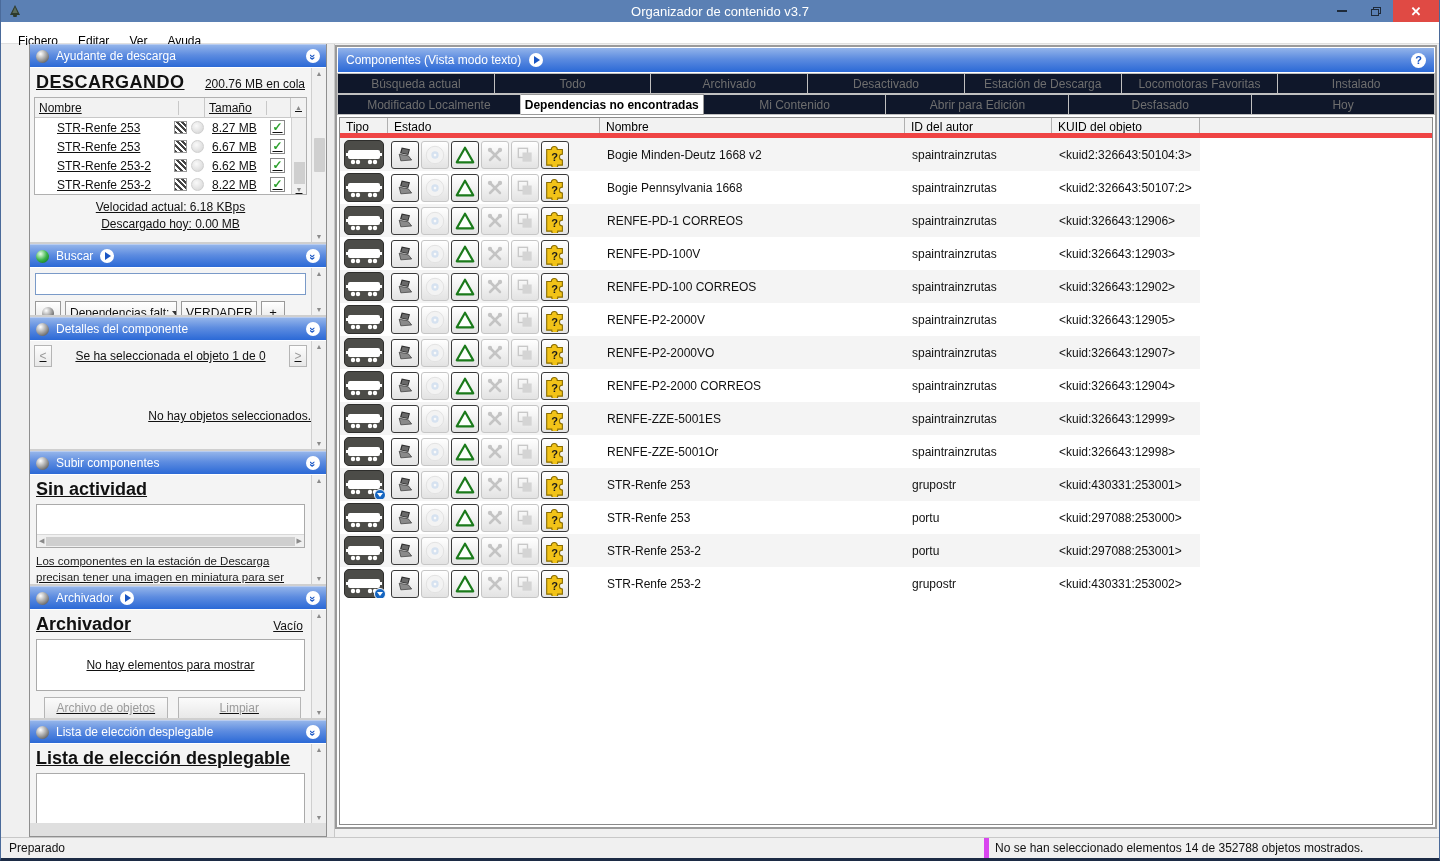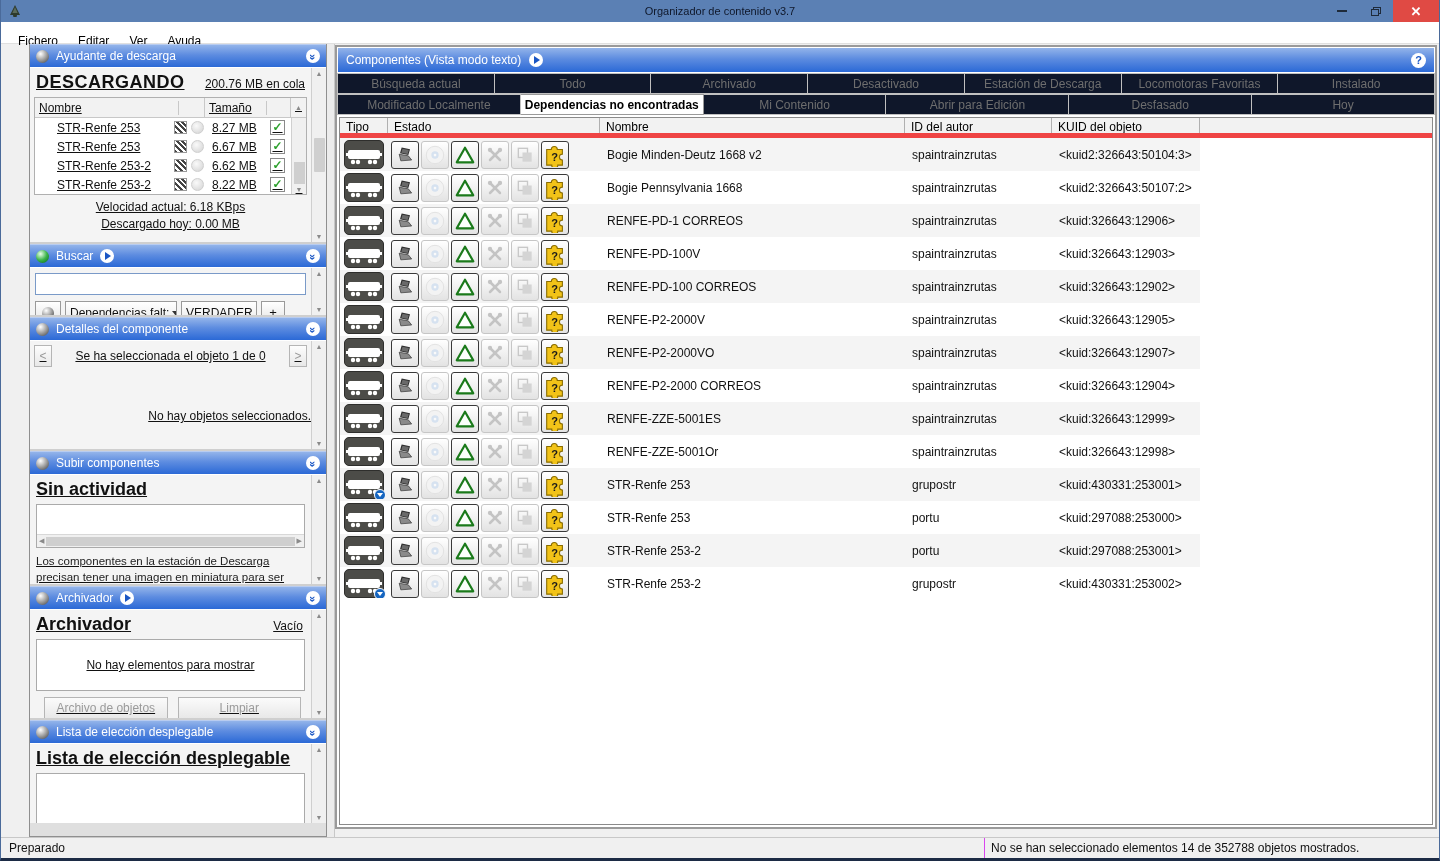--- a/index.html
+++ b/index.html
@@ -5,21 +5,21 @@
   * { margin:0; padding:0; box-sizing:border-box; }
   html,body { width:1440px; height:861px; overflow:hidden; }
   body { font-family:"Liberation Sans", sans-serif; font-size:12px; color:#111; background:#f0f0f0; }
 
   .window { width:1440px; height:861px; display:flex; flex-direction:column; border-left:1px solid #4a6a9a; border-right:1px solid #4a6a9a; border-bottom:3px solid #1c2b45; background:#f0f0f0; }
 
   
   .titlebar { height:22px; background:#5b80b4; display:flex; align-items:center; position:relative; flex:0 0 auto; }
   .app-icon { width:16px; height:14px; margin-left:6px; position:relative; }
   .app-icon svg { display:block; }
-  .title-text { position:absolute; left:0; right:0; text-align:center; color:#0f172a; font-size:11px; pointer-events:none; }
+  .title-text { position:absolute; left:0; right:0; text-align:center; color:#ffffff; font-size:13px; pointer-events:none; }
   .win-controls { margin-left:auto; display:flex; align-items:stretch; height:100%; }
   .win-btn { width:34px; display:flex; align-items:center; justify-content:center; cursor:default; }
   .glyph-min { width:10px; height:0; border-bottom:2px solid #1e2a3a; }
   .glyph-restore { position:relative; width:10px; height:9px; }
   .glyph-restore .b { position:absolute; border:1.5px solid #1e2a3a; background:transparent; }
   .glyph-restore .b1 { width:8px; height:7px; right:0; top:0; }
   .glyph-restore .b2 { width:8px; height:7px; left:0; bottom:0; background:#5b80b4; }
   .win-close { background:#e04a44; width:46px; }
   .win-close span { color:#fff; font-size:13px; font-weight:bold; }
 
@@ -141,21 +141,21 @@
   .crow.has-badge .badge { display:flex; }
 
   .st-btn { width:28px; height:28px; border-radius:3px; background:linear-gradient(#ffffff,#e3e3e3); border:1px solid #c6c6c6; display:flex; align-items:center; justify-content:center; }
   .st-btn.en { border-color:#3a3a3a; }
 
   .main-bottom-space { flex:1; background:#fff; }
 
   
   .statusbar { height:21px; flex:0 0 auto; background:#f0f0f0; border-top:1px solid #c8c8c8; display:flex; align-items:center; font-size:12px; }
   .status-left { flex:1; padding-left:8px; }
-  .status-right { width:455px; flex:0 0 auto; border-left:1px solid #d946ef; padding-left:6px; height:100%; display:flex; align-items:center; }
+  .status-right { width:455px; flex:0 0 auto; border-left:5px solid #d946ef; padding-left:6px; height:100%; display:flex; align-items:center; }
 </style>
 </head>
 <body>
 
 <div class="window">
 
   <div class="titlebar">
     <div class="app-icon">
       <svg width="16" height="14" viewBox="0 0 16 14">
           <path d="M8 1 L13 11 L10 11 L9.6 13 L6.4 13 L6 11 L3 11 Z" fill="#2d3a2d"></path>

